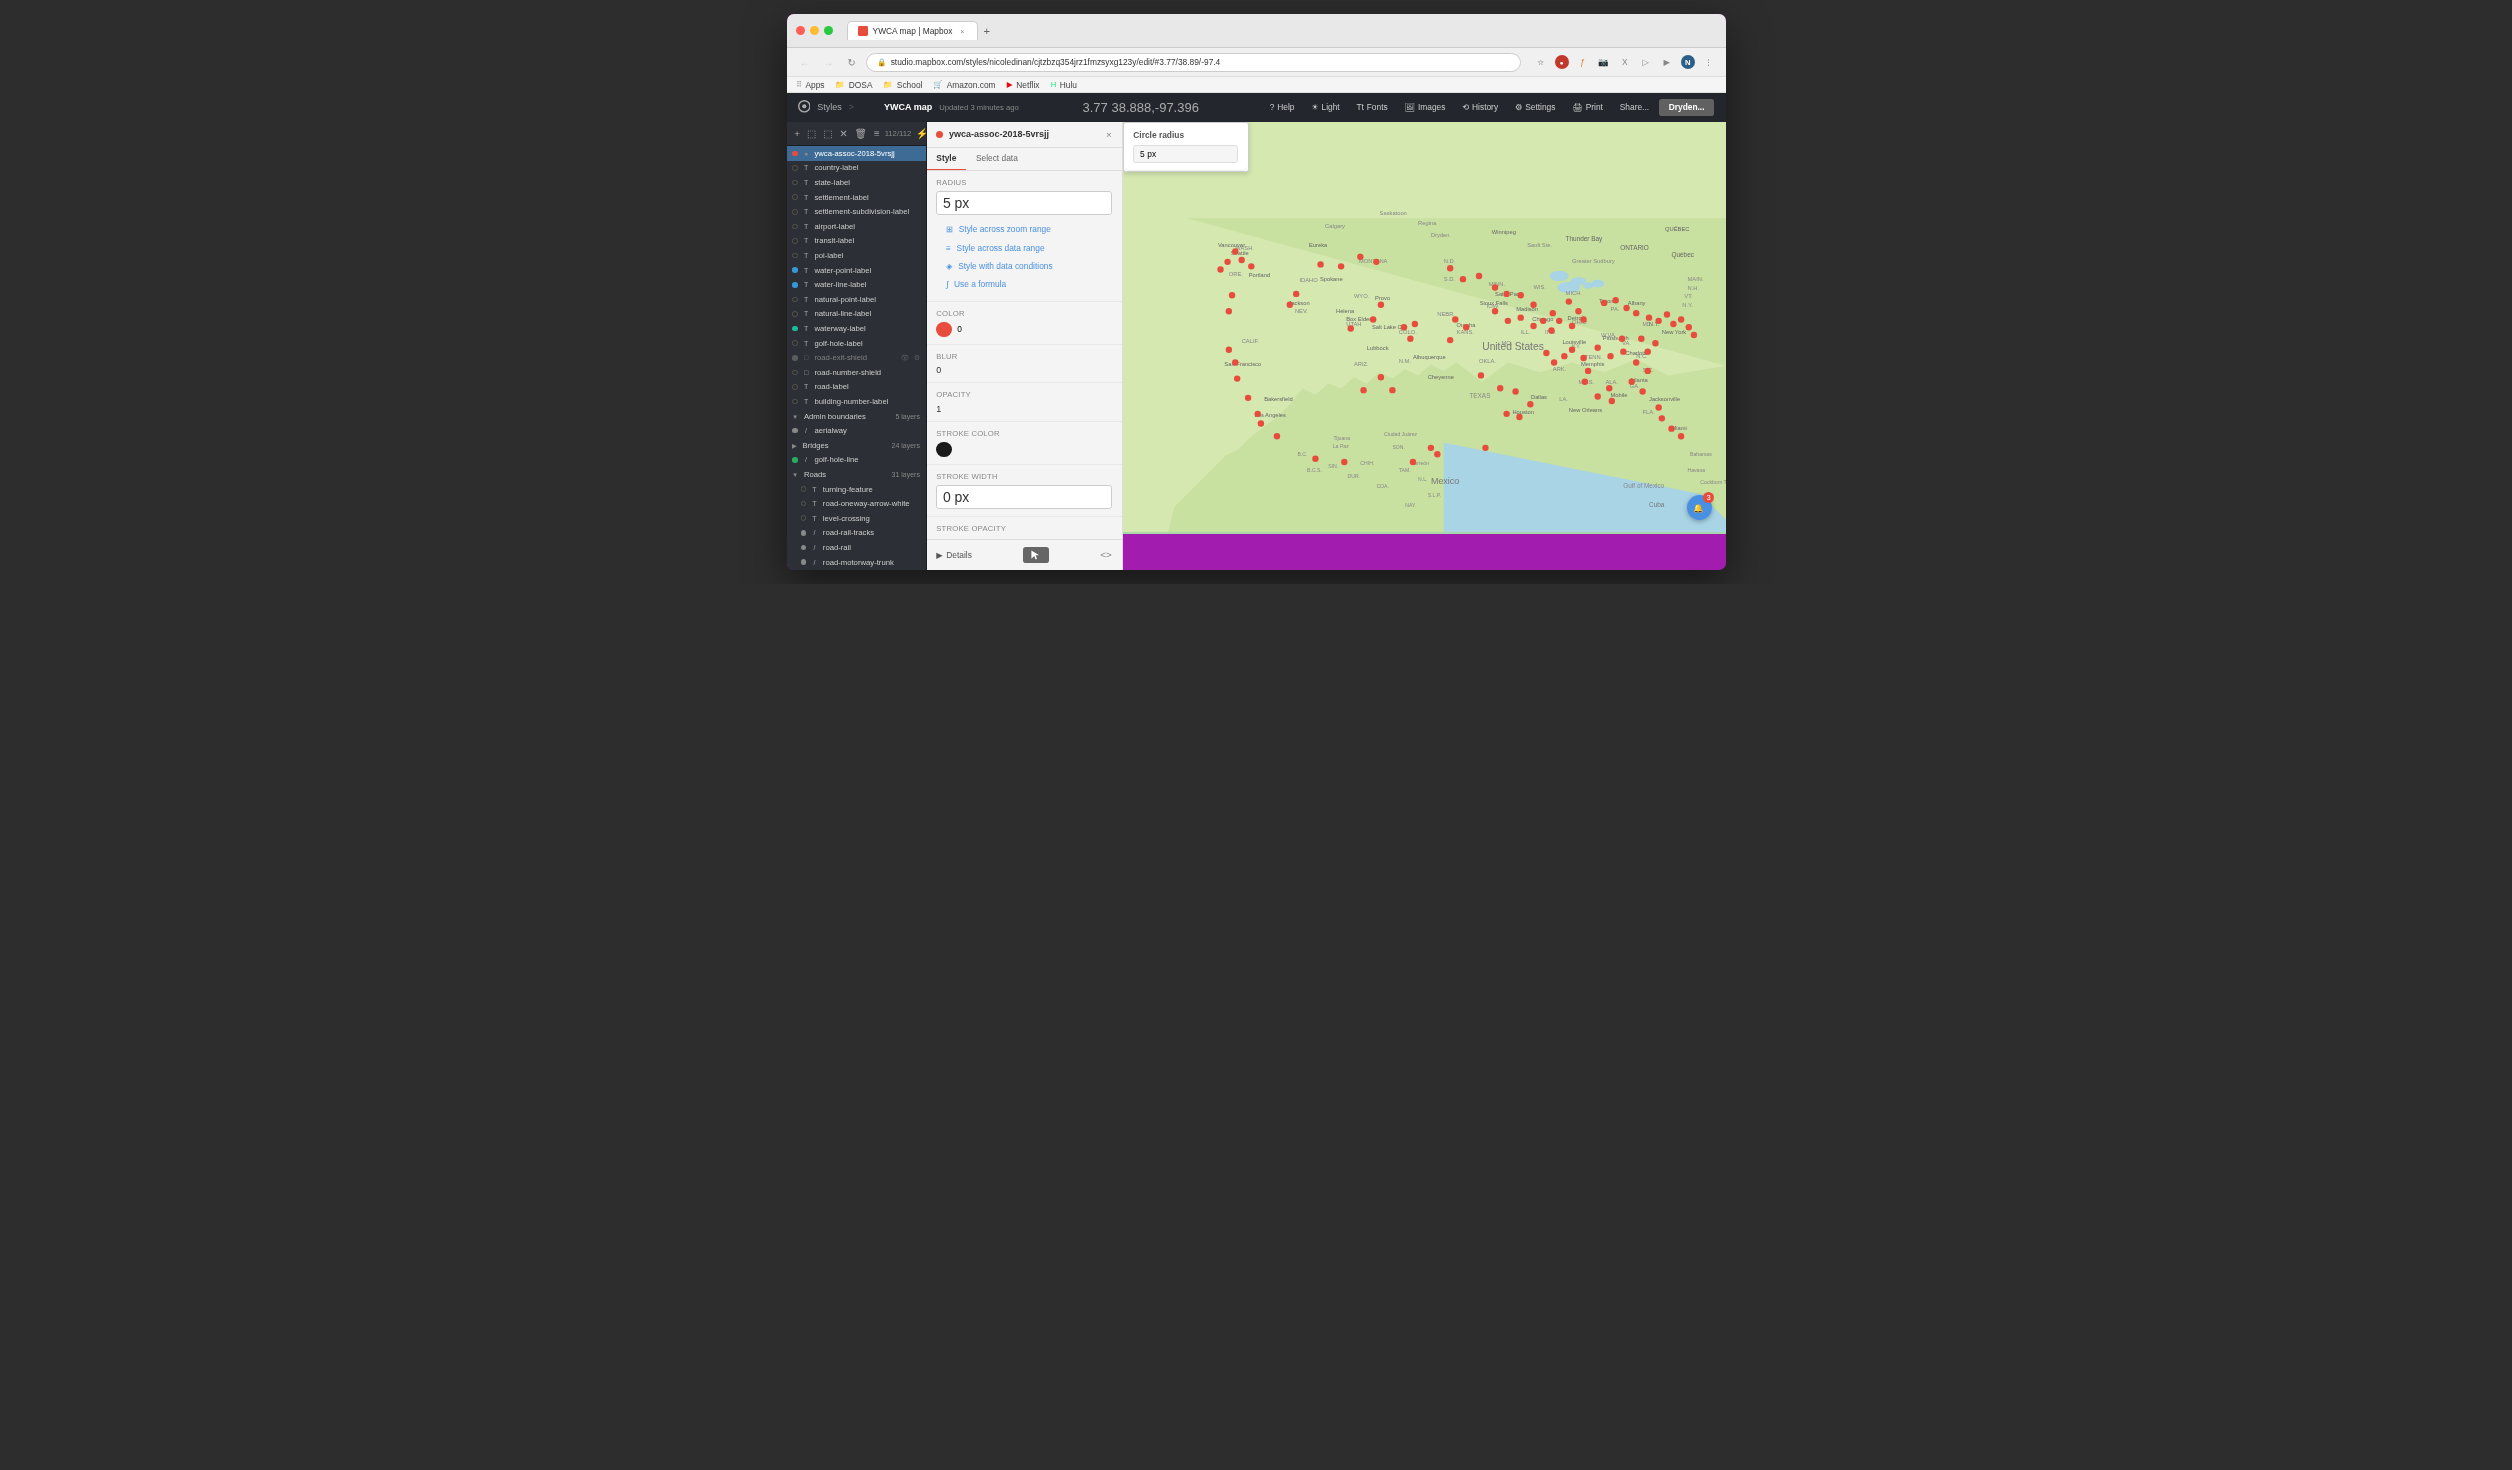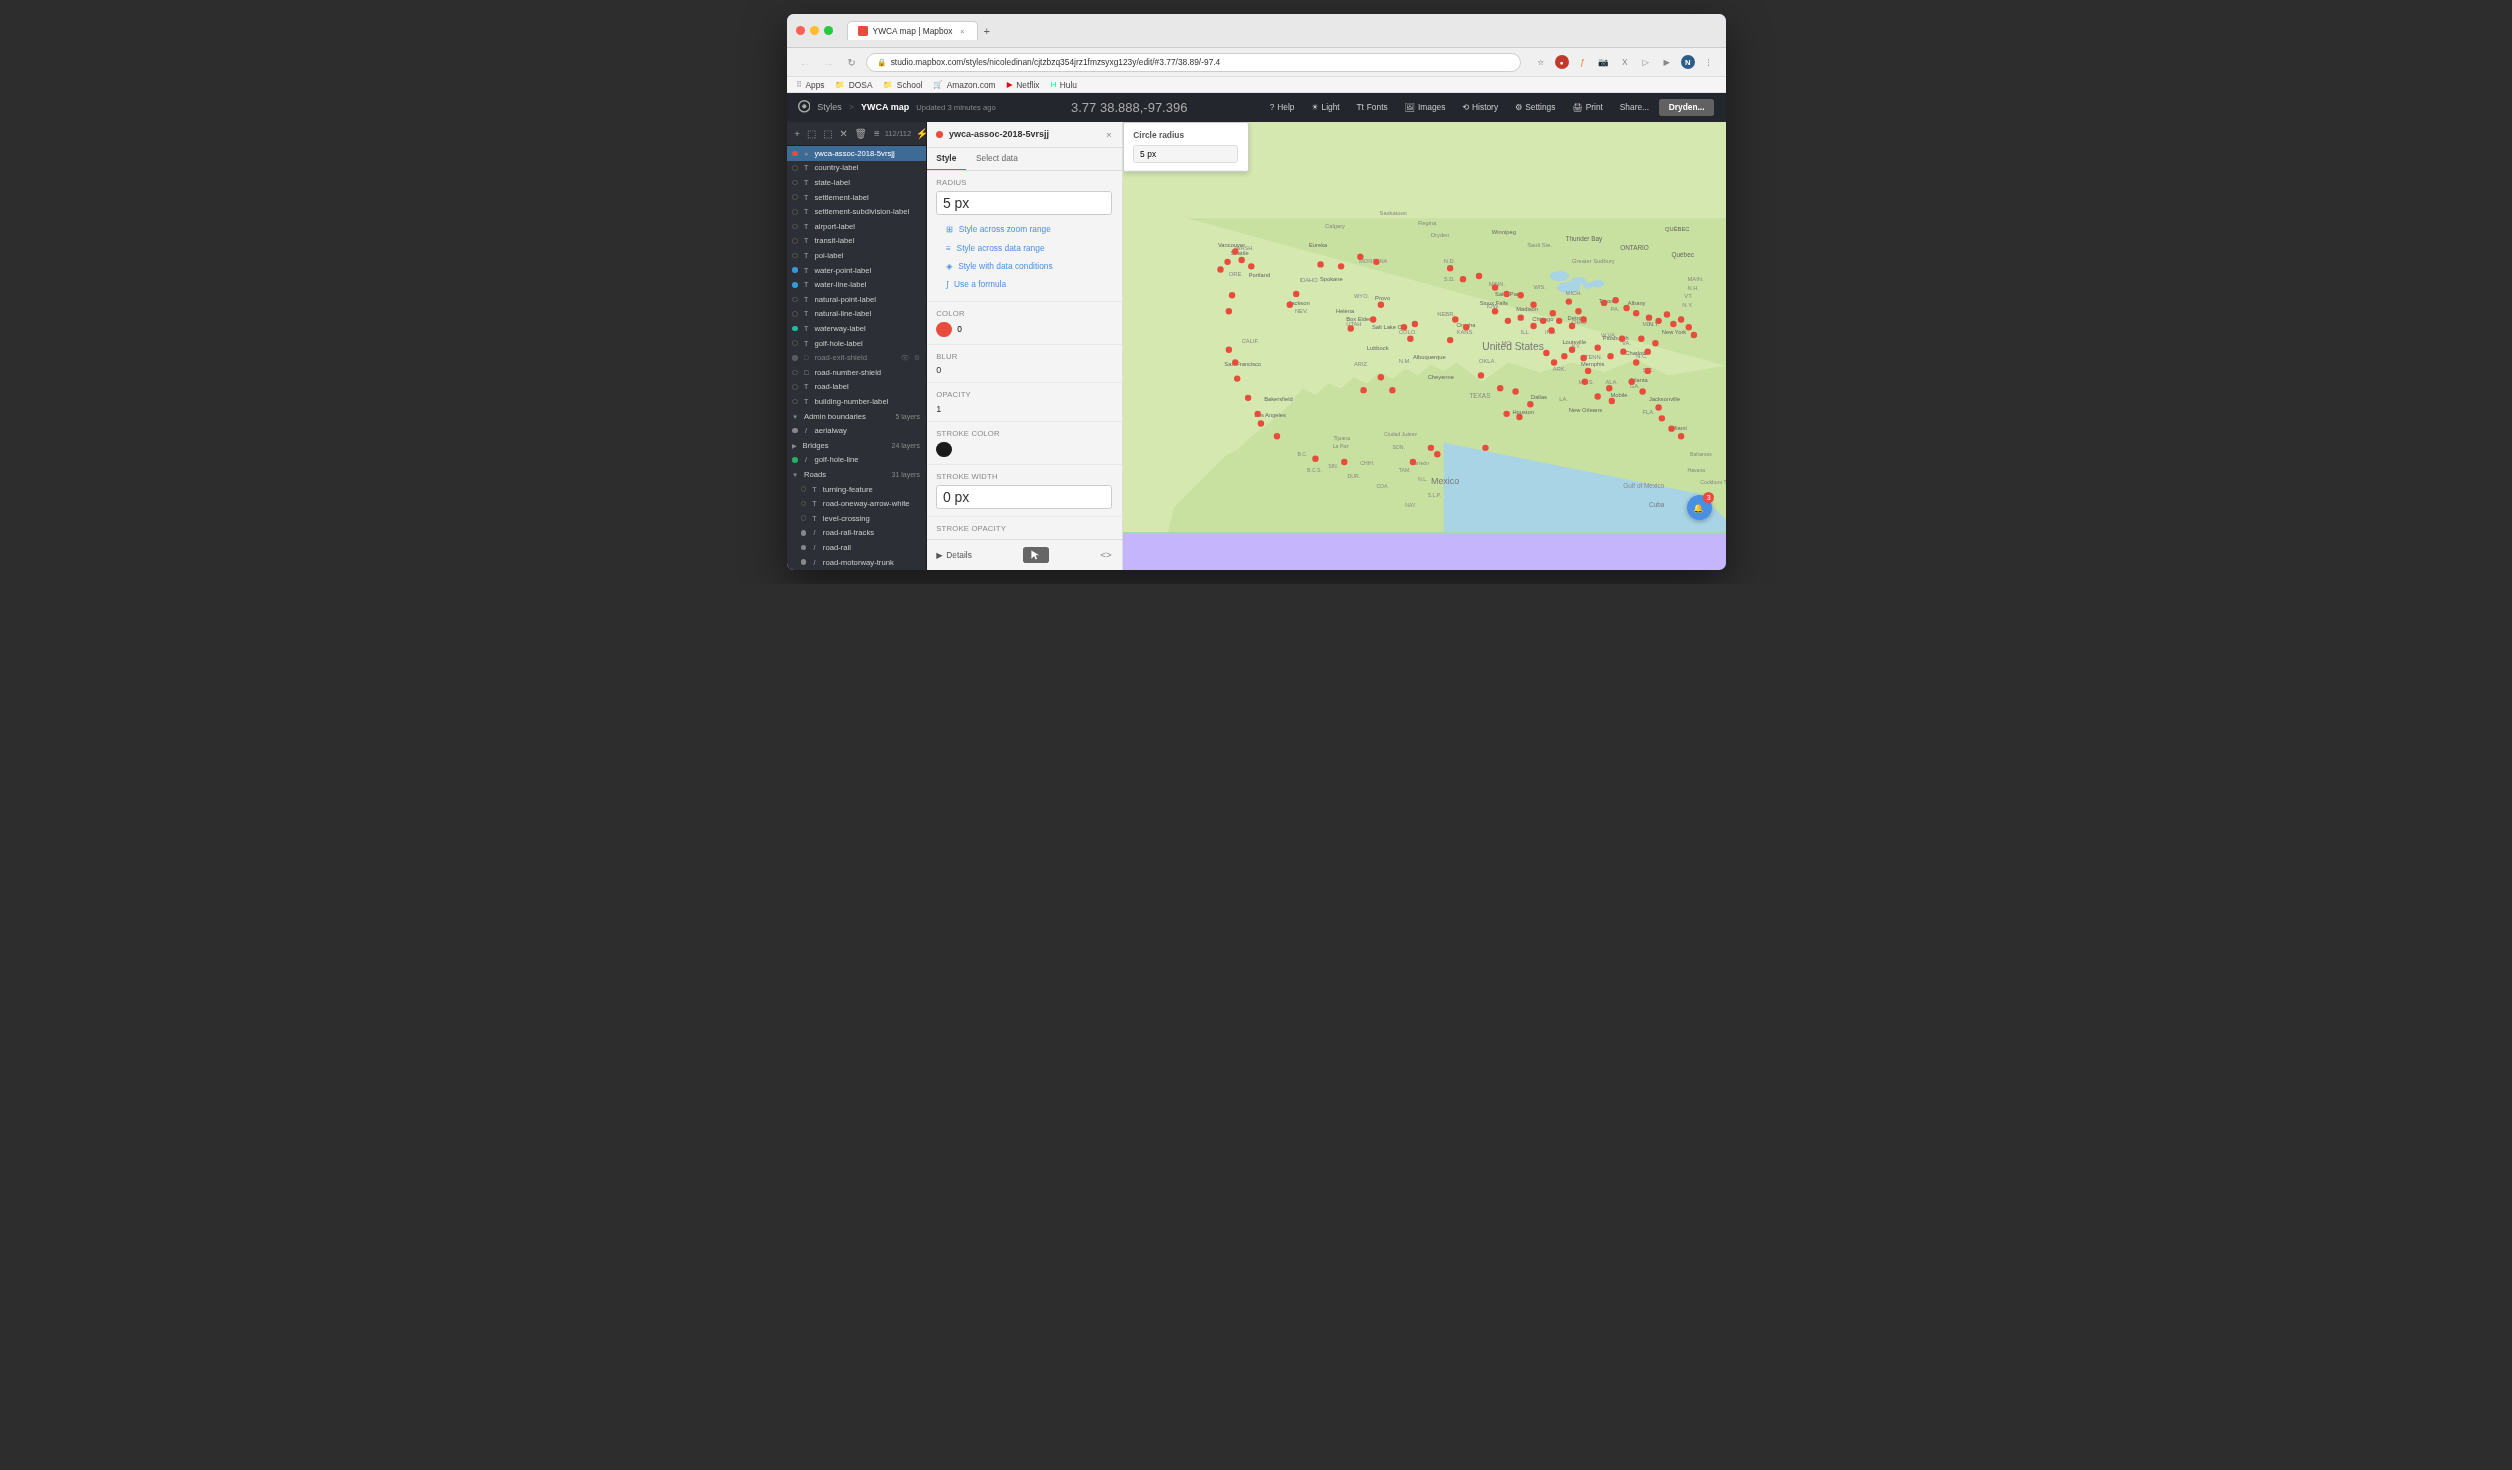--- a/index.html
+++ b/index.html
@@ -4,21 +4,21 @@
   <style>
     * { box-sizing: border-box; margin: 0; padding: 0; }
     body { background: #2d2d2d; font-family: -apple-system, BlinkMacSystemFont, 'Segoe UI', sans-serif; font-size: 8.4px; }
 
     .window {
       width: 939px;
       margin: 14px auto;
       border-radius: 7px;
       overflow: hidden;
       box-shadow: 0 14px 42px rgba(0,0,0,0.5);
-      background: #c4b5fd;
+      background: #a21caf;
     }
 
     
     .titlebar {
       background: #e8e8e8;
       padding: 7px 9.8px;
       display: flex;
       align-items: center;
       gap: 8.4px;
       border-bottom: 0.7px solid #ccc;
@@ -372,21 +372,21 @@
     <div class="toolbar">
       <div class="toolbar-left">
         <span class="toolbar-logo">
           <svg width="12.6" height="12.6" viewBox="0 0 18 18">
               <circle cx="9" cy="9" r="8" fill="none" stroke="#aaa" stroke-width="2"></circle>
               <circle cx="9" cy="9" r="3" fill="#aaa"></circle>
             </svg>
         </span>
         <span style="color:#aaa;cursor:pointer;">Styles</span>
         <span style="color:#555;">&gt;</span>
-        <span style="color:#fff;font-weight:600;">YWCA map</span>
+        <span style="color:#fff;font-weight:600;margin-left:23px;">YWCA map</span>
         <span style="color:#888;font-size:7.7px;">Updated 3 minutes ago</span>
       </div>
       <div class="toolbar-center">3.77  38.888,-97.396</div>
       <div class="toolbar-right">
         <div class="toolbar-btn">
           <span>?</span>
           <span>Help</span>
         </div>
         <div class="toolbar-btn">
           <span>☀</span>

